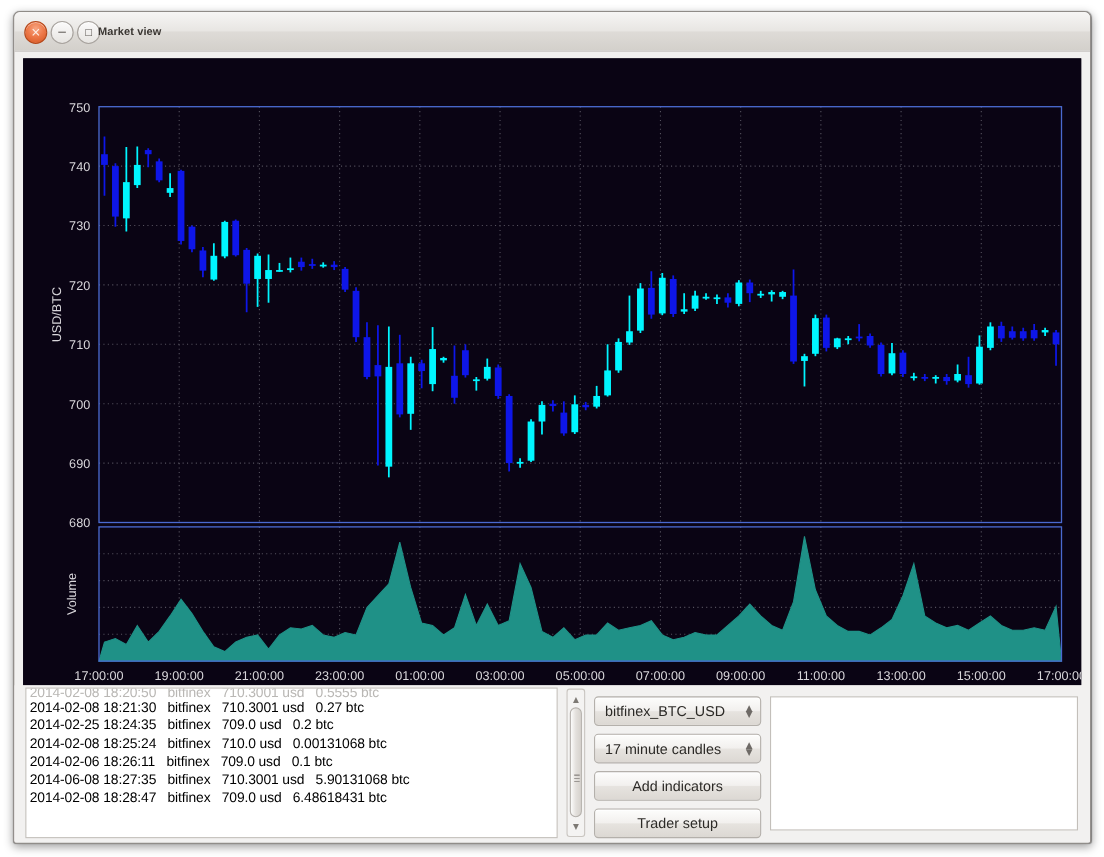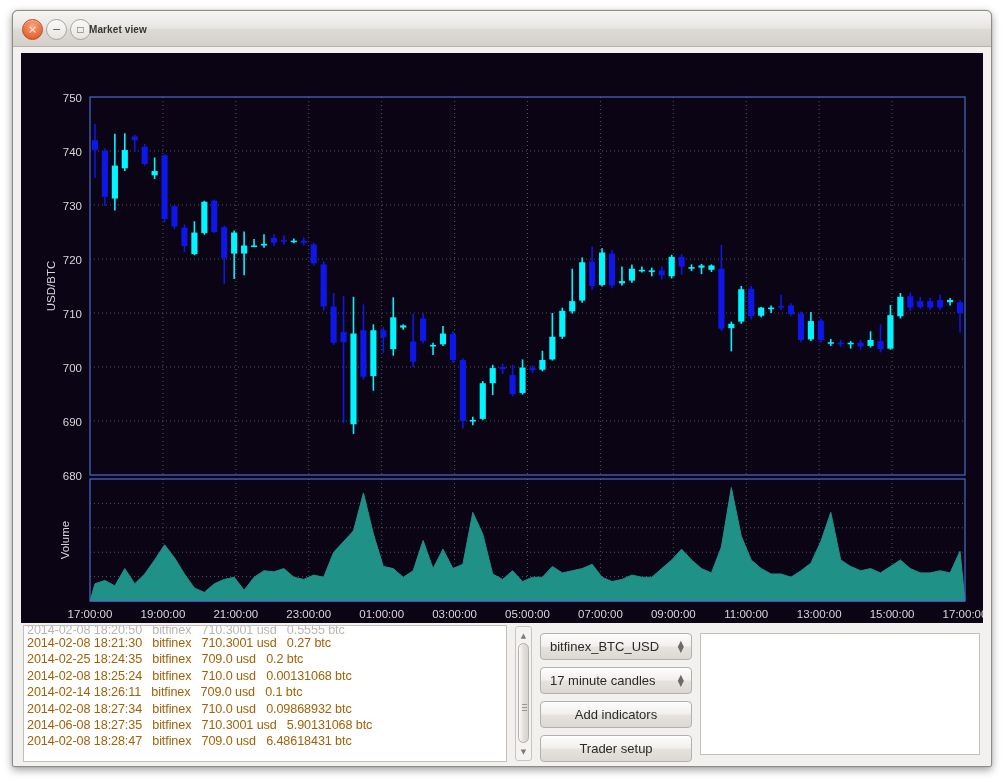--- a/index.html
+++ b/index.html
@@ -89,21 +89,21 @@
     width: 484px; height: 137px;
     background: #ffffff;
     border: 1px solid #c3bfba;
     box-sizing: border-box;
     overflow: hidden;
     font-family: "Liberation Sans", sans-serif;
   }
   .trow {
     height: 16.4px; line-height: 16.4px;
     font-size: 12.6px;
-    color: #a16207;
+    color: #000000;
     white-space: pre;
     padding-left: 3px;
     letter-spacing: -0.1px;
   }
   .trow.clipped { color: #b9b7b4; height: 9px; line-height: 8px; overflow: hidden; }
 
   .vscroll {
     position: absolute;
     left: 502px; top: 3px;
     width: 17px; height: 135px;
@@ -432,22 +432,21 @@
         </svg>
     </div>
 
     <div class="bottom">
 
       <div class="tradelist" id="tradelist">
           <div class="trow clipped">2014-02-08 18:20:50   bitfinex   710.3001 usd   0.5555 btc</div>
           <div class="trow">2014-02-08 18:21:30   bitfinex   710.3001 usd   0.27 btc</div>
           <div class="trow">2014-02-25 18:24:35   bitfinex   709.0 usd   0.2 btc</div>
           <div class="trow">2014-02-08 18:25:24   bitfinex   710.0 usd   0.00131068 btc</div>
-          <div class="trow">2014-02-14 18:26:11   bitfinex   709.0 usd   0.1 btc</div>
-          <div class="trow">2014-02-08 18:27:34   bitfinex   710.0 usd   0.09868932 btc</div>
+          <div class="trow">2014-02-06 18:26:11   bitfinex   709.0 usd   0.1 btc</div>
           <div class="trow">2014-06-08 18:27:35   bitfinex   710.3001 usd   5.90131068 btc</div>
           <div class="trow">2014-02-08 18:28:47   bitfinex   709.0 usd   6.48618431 btc</div>
         </div>
 
       <div class="vscroll">
         <div class="vs-arrow up">▲</div>
         <div class="vs-thumb">
           <div class="vs-grip"></div>
         </div>
         <div class="vs-arrow down">▼</div>

